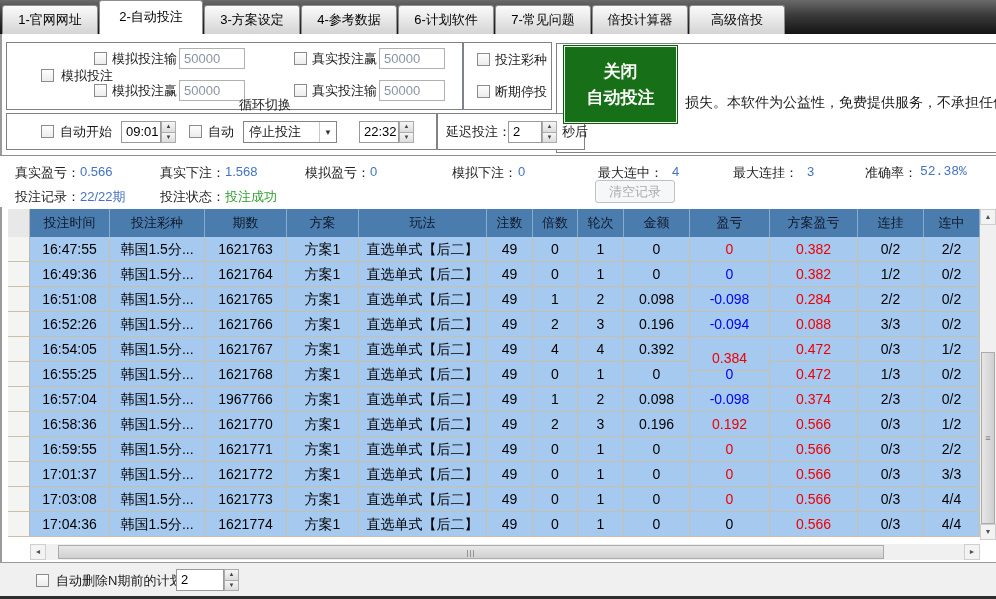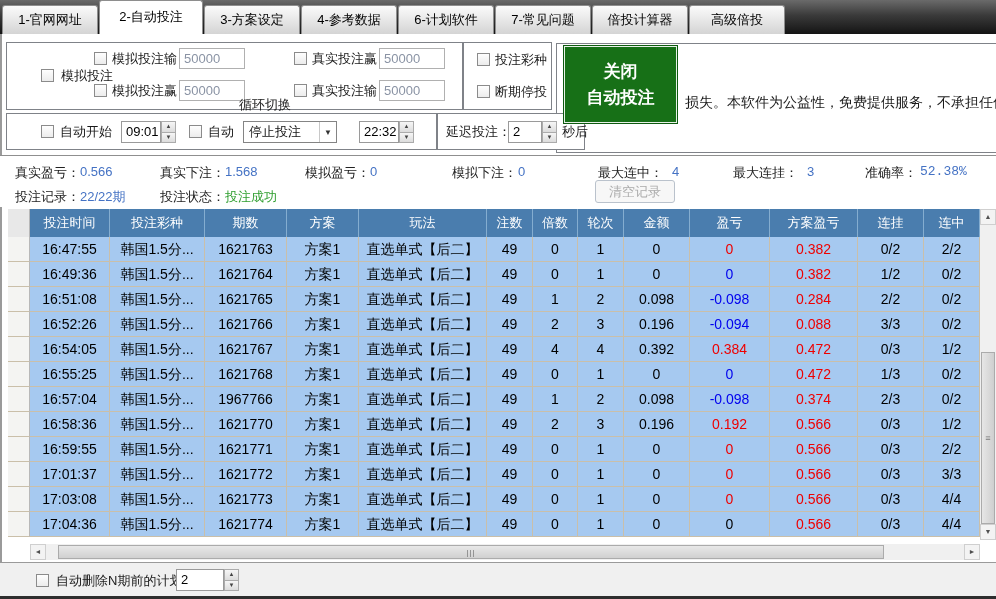--- a/index.html
+++ b/index.html
@@ -51,21 +51,21 @@
   .slabel { position:absolute; white-space:nowrap; font-size:13px; color:#222; }
   .svalue { position:absolute; white-space:nowrap; font-size:13px; color:var(--stat-blue,#4472c4); }
   .svalue.green { color:var(--status-green,#2e9e2e); }
   .clear-btn { position:absolute; left:595px; top:24px; width:80px; height:23px; border:1px solid #bac2cc;
                border-radius:3px; background:#f7f7f7; color:#ababab; font-size:13px;
                text-align:center; line-height:21px; }
 
   
   .table { position:absolute; left:8px; top:209px; width:988px; }
   .thead { display:flex; height:28px; background:var(--header-blue,#4a7dae); }
-  .th { height:40px; color:#ffffff; font-size:13px; text-align:center; line-height:27px;
+  .th { height:40px; color:#0f172a; font-size:13px; text-align:center; line-height:27px;
         border-right:1px solid #84add0; white-space:nowrap; overflow:hidden; }
   .th.gutter { background:#e8e8e8; border-right:1px solid #b8b8b8; }
   .tbody { }
   .tr { display:flex; height:25px; background:var(--row-blue,#a6c9f0); }
   .td { height:25px; font-size:14px; color:#000; text-align:center; line-height:24px;
         border-right:1px solid var(--grid-line,#cabfa9); border-bottom:1px solid var(--grid-line,#cabfa9);
         white-space:nowrap; overflow:hidden; }
   .td.gutter { background:#f4f4f2; border-right:1px solid #b8b8b8; }
   .c-red { color:var(--profit-red,#ee0000); }
   .c-blue { color:var(--loss-blue,#0000ee); }
@@ -285,21 +285,21 @@
           <div class="td gutter" style="width: 22px;"></div>
           <div class="td" style="width: 80px;">16:54:05</div>
           <div class="td" style="width: 95px;">韩国1.5分...</div>
           <div class="td" style="width: 82px;">1621767</div>
           <div class="td" style="width: 72px;">方案1</div>
           <div class="td" style="width: 128px;">直选单式【后二】</div>
           <div class="td" style="width: 46px;">49</div>
           <div class="td" style="width: 45px;">4</div>
           <div class="td" style="width: 46px;">4</div>
           <div class="td" style="width: 66px;">0.392</div>
-          <div class="td c-red" style="width: 80px;">0.384</div>
+          <div class="td c-red" style="width: 80px; margin-top: 9px;">0.384</div>
           <div class="td c-red" style="width: 88px;">0.472</div>
           <div class="td" style="width: 66px;">0/3</div>
           <div class="td" style="width: 56px;">1/2</div>
         </div>
         <div class="tr">
           <div class="td gutter" style="width: 22px;"></div>
           <div class="td" style="width: 80px;">16:55:25</div>
           <div class="td" style="width: 95px;">韩国1.5分...</div>
           <div class="td" style="width: 82px;">1621768</div>
           <div class="td" style="width: 72px;">方案1</div>

